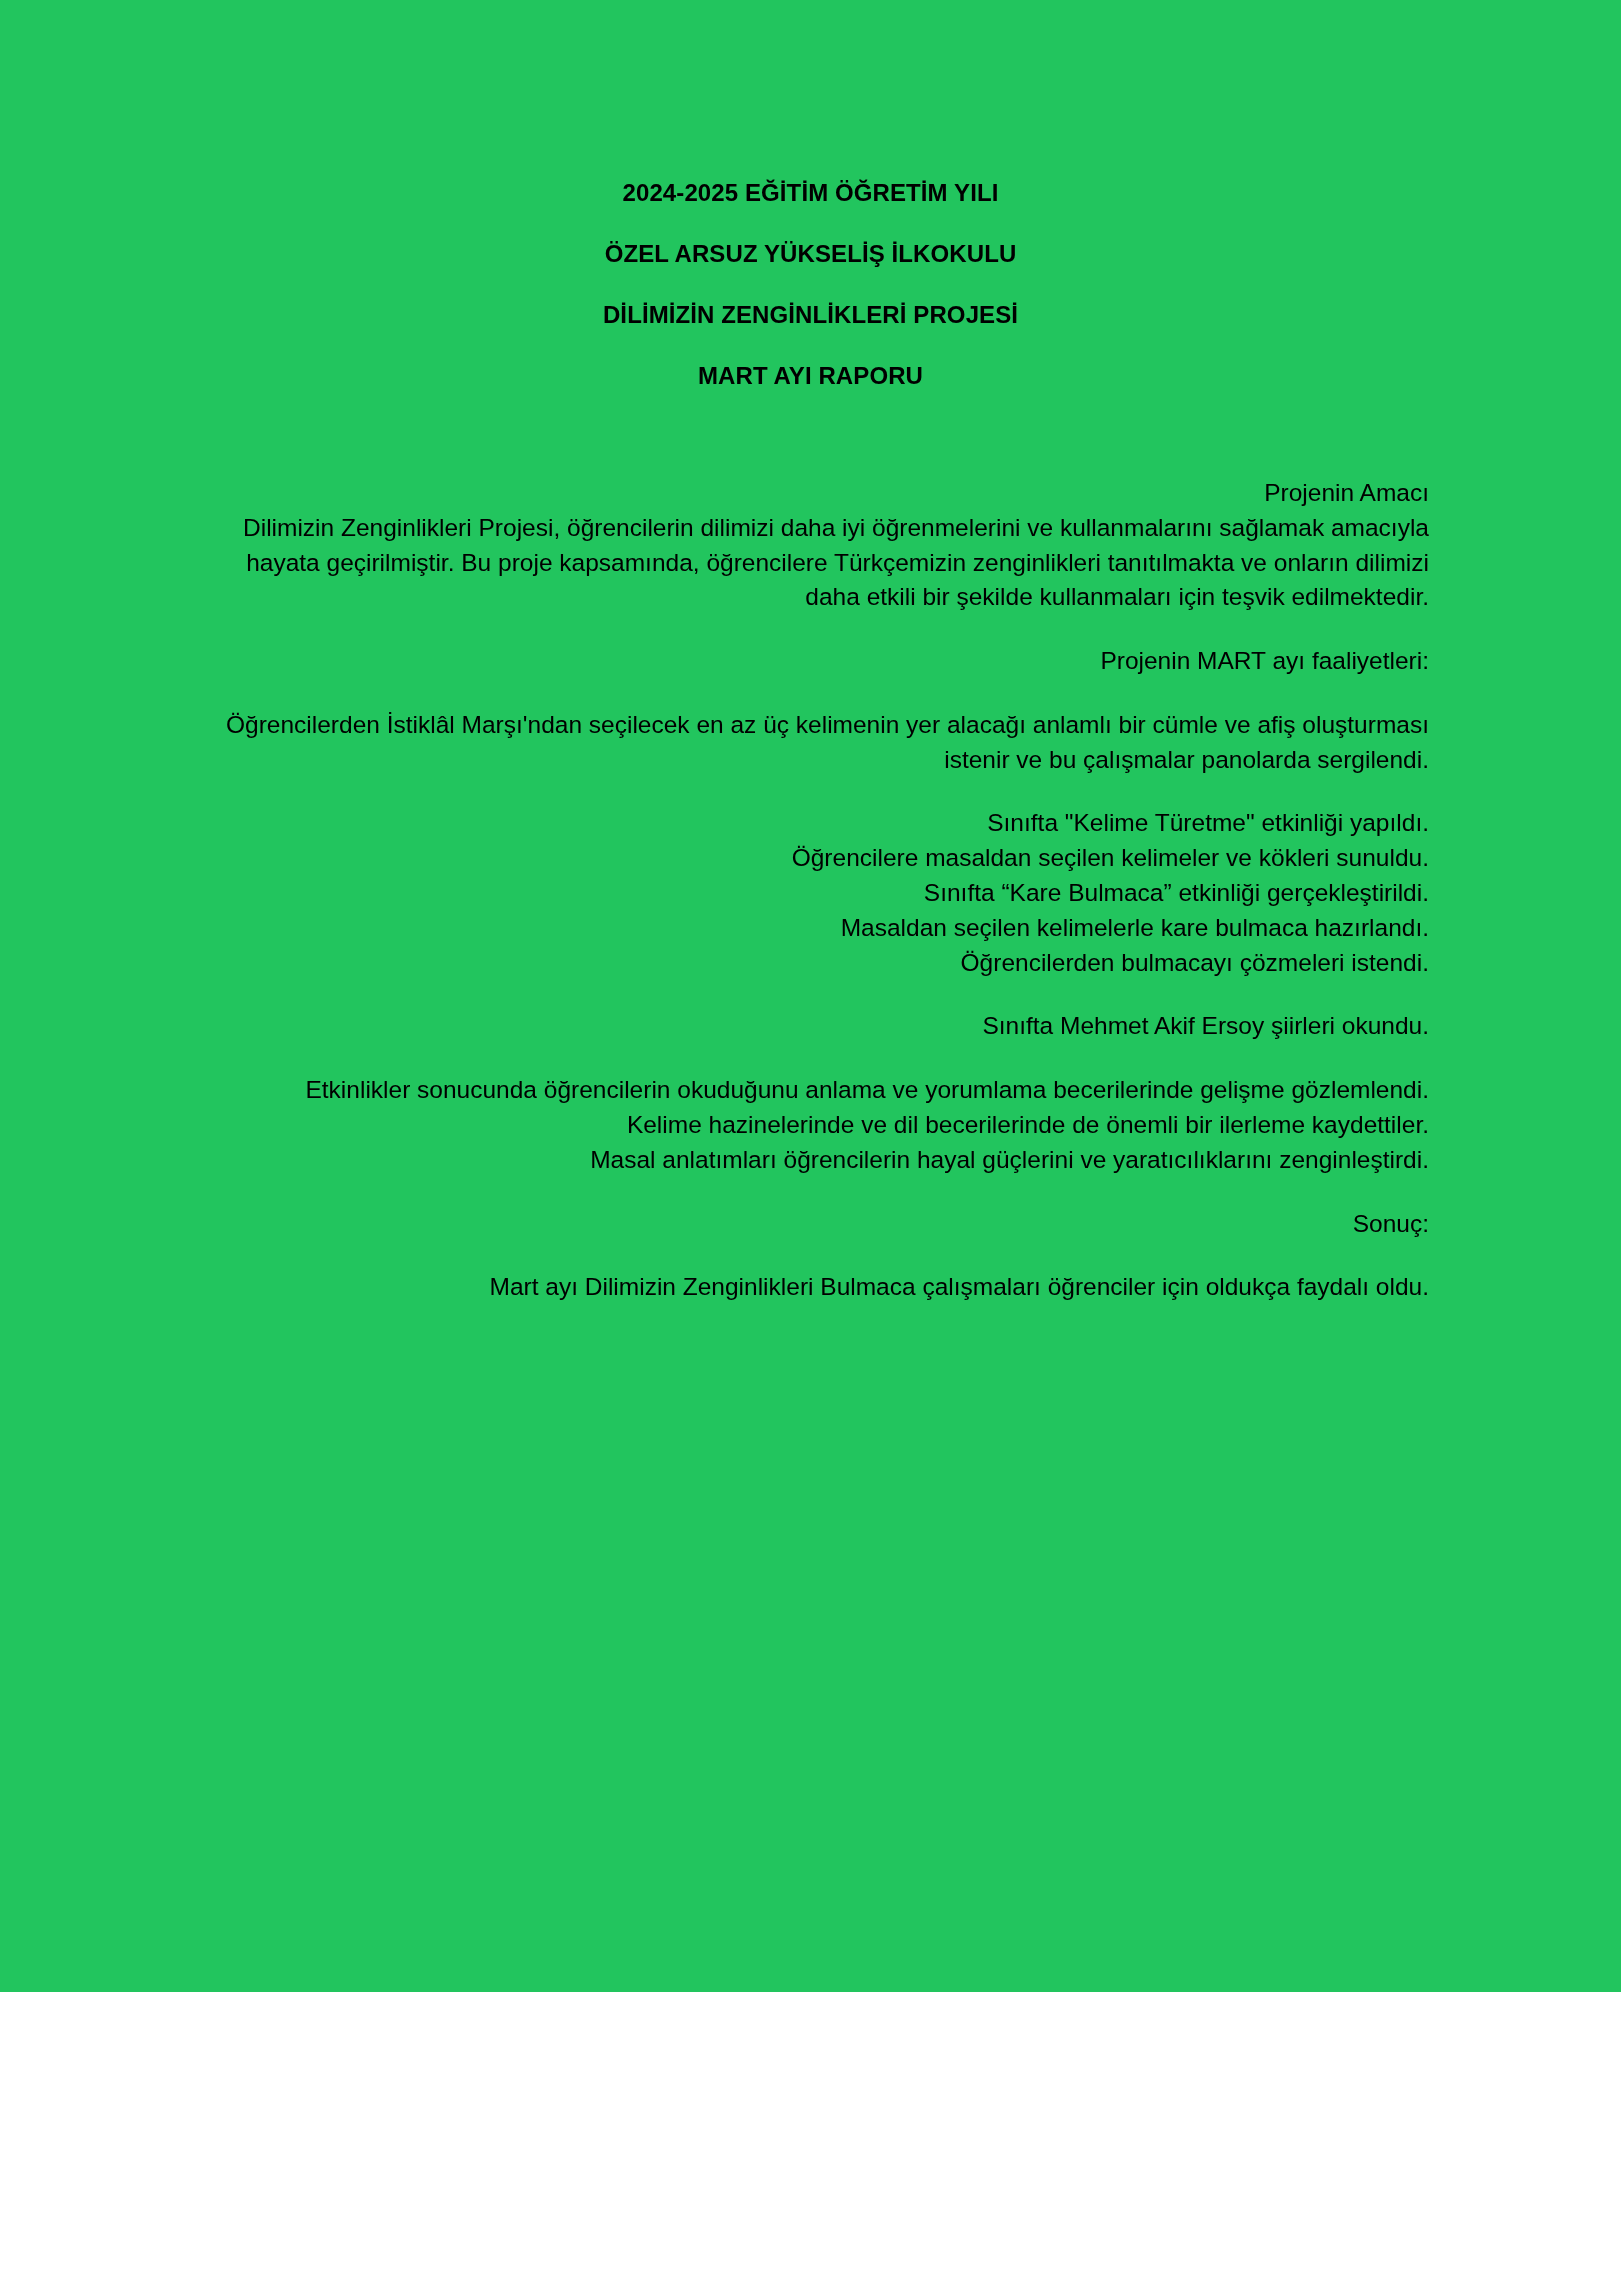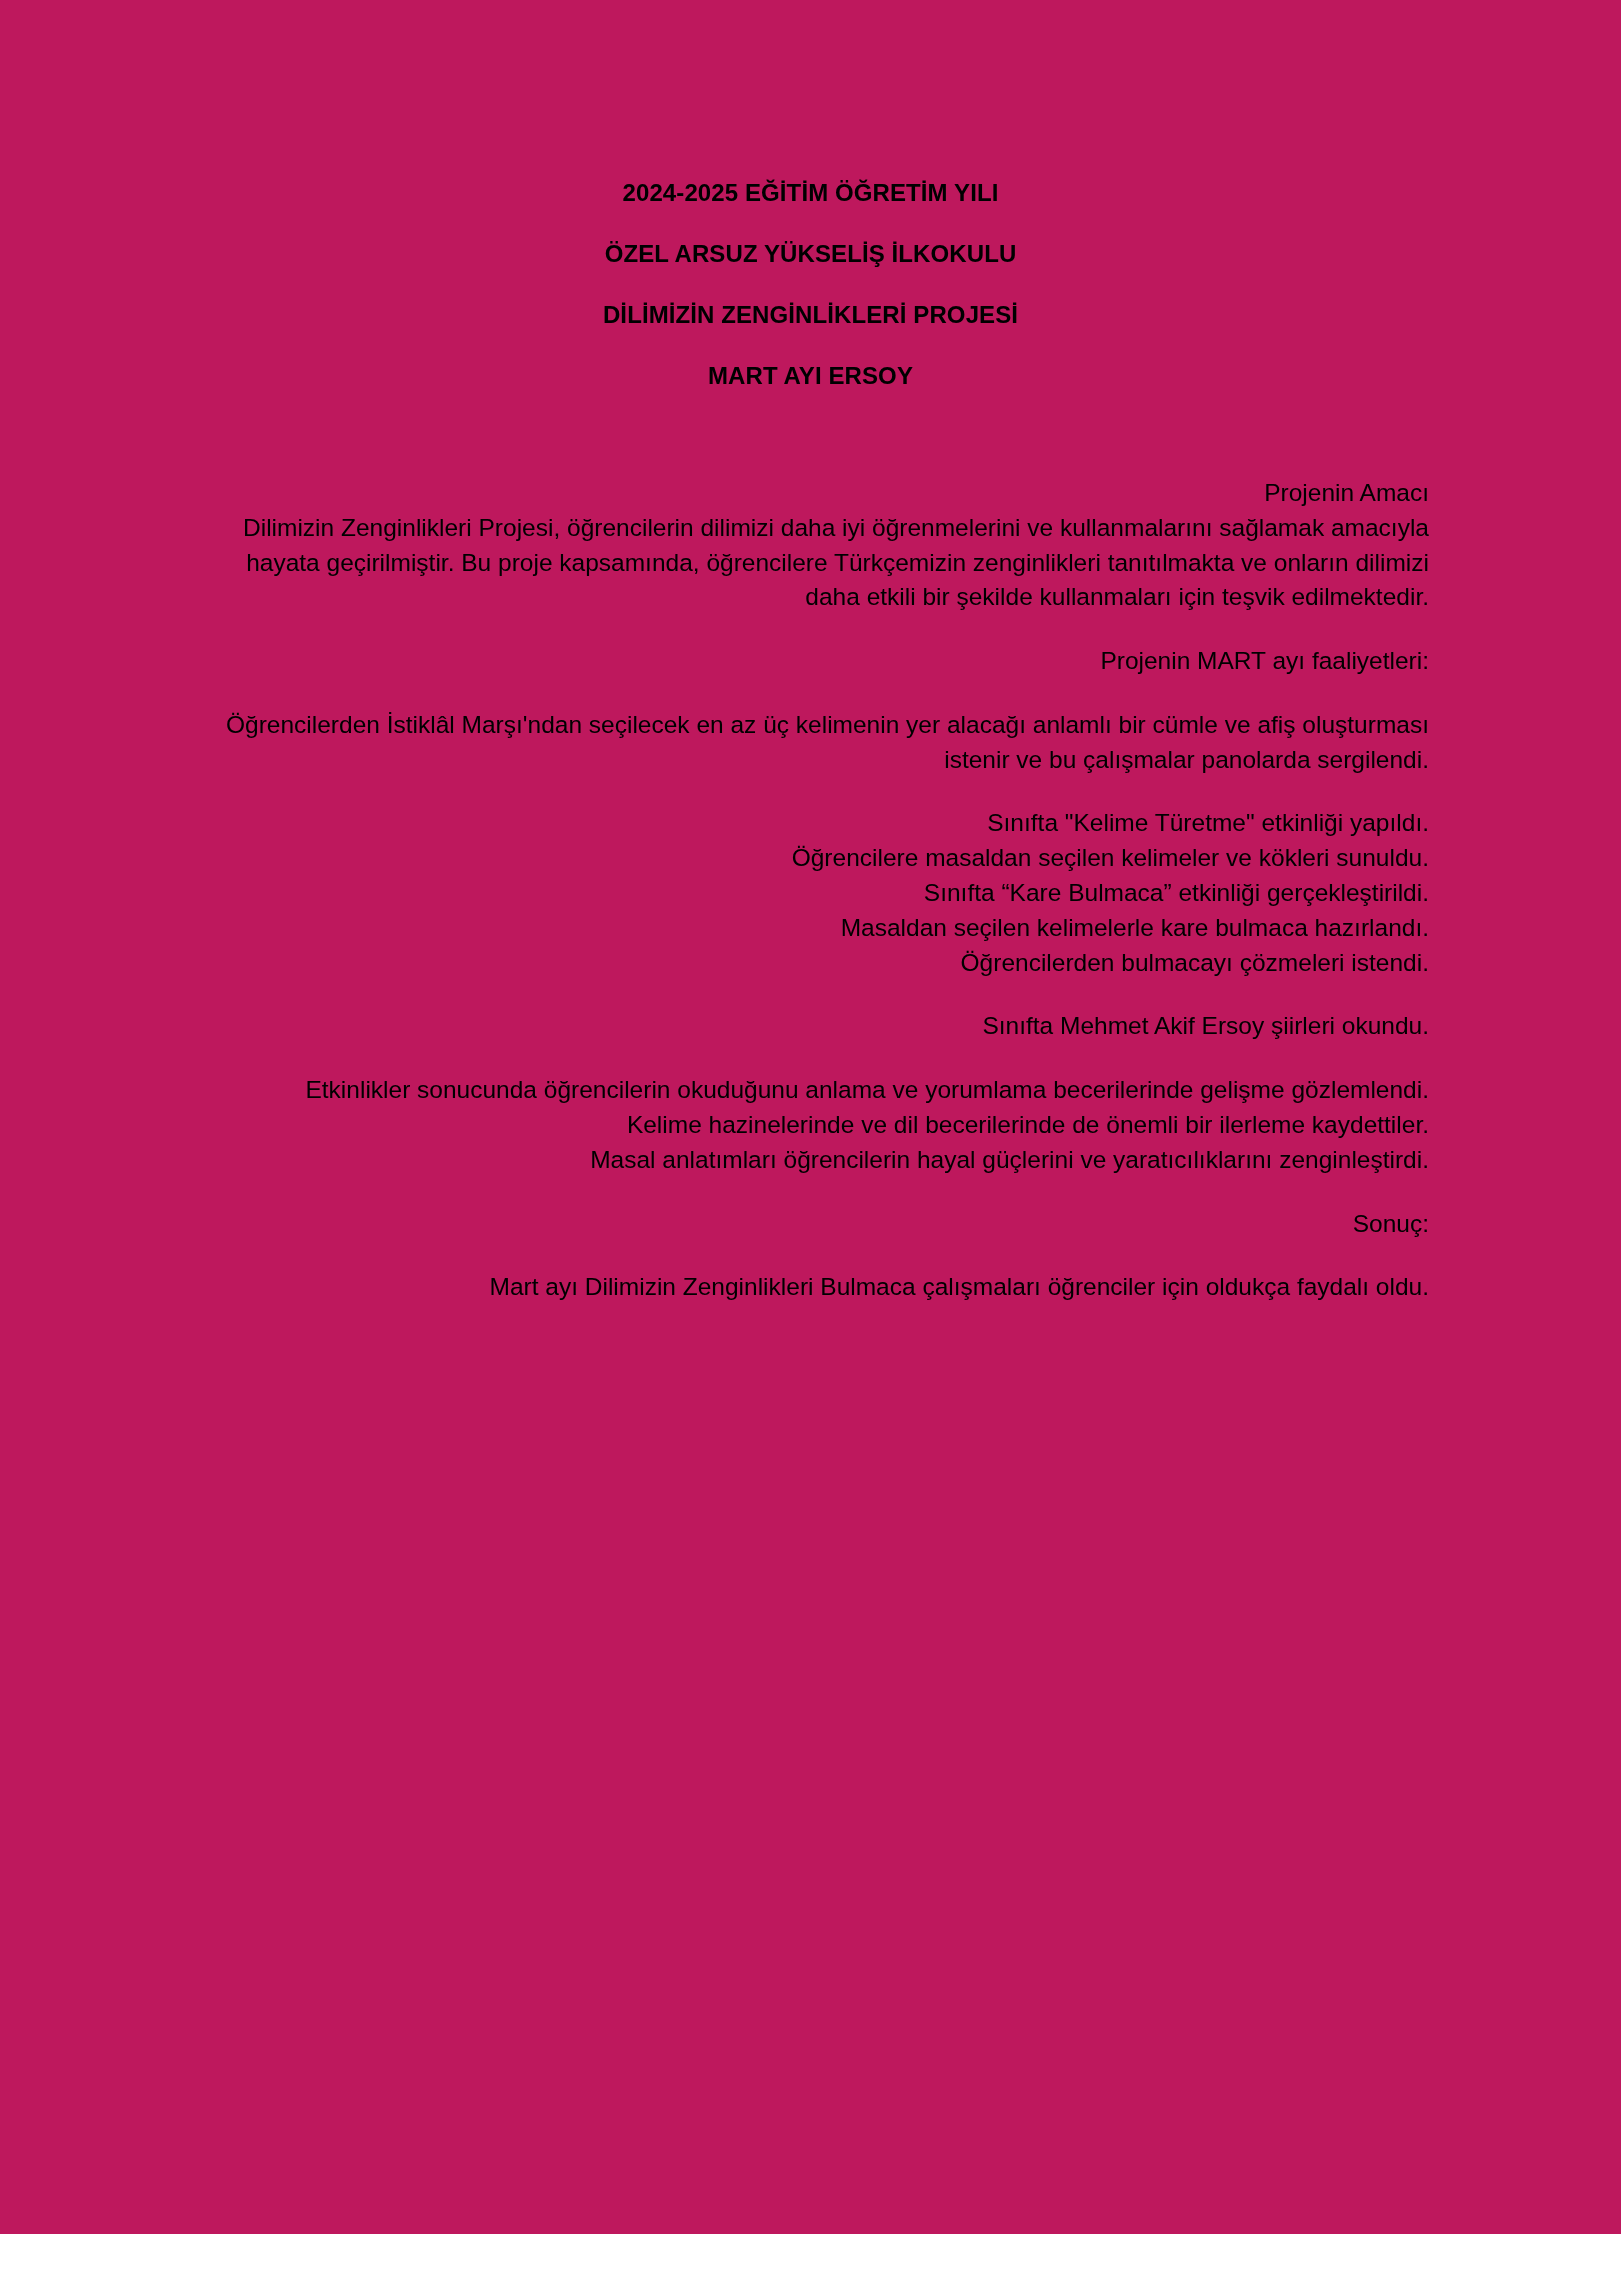--- a/index.html
+++ b/index.html
@@ -10,22 +10,22 @@
   body {
     width: 1621px;
     height: 2293px;
     font-family: "Liberation Sans", sans-serif;
     color: #000000;
     -webkit-font-smoothing: antialiased;
   }
   .page {
     position: relative;
     width: 1621px;
-    height: 2234px;
-    background: #be185d;
+    height: 1992px;
+    background: #22c55e;
     box-sizing: border-box;
     padding: 8px;
     overflow: hidden;
   }
   .content {
     position: absolute;
     left: 192px;
     top: 181px;
     width: 1237px;
   }
@@ -59,21 +59,21 @@
 </head>
 <body>
 
 <div class="page">
   <div class="content">
 
     <div class="heading-block">
       <div class="heading-line">2024-2025 EĞİTİM ÖĞRETİM YILI</div>
       <div class="heading-line">ÖZEL ARSUZ YÜKSELİŞ İLKOKULU</div>
       <div class="heading-line">DİLİMİZİN ZENGİNLİKLERİ PROJESİ</div>
-      <div class="heading-line">MART AYI ERSOY</div>
+      <div class="heading-line">MART AYI RAPORU</div>
     </div>
 
     <div class="body-block">
 
       <div class="para tight">Projenin Amacı</div>
       <div class="para">Dilimizin Zenginlikleri Projesi, öğrencilerin dilimizi daha iyi öğrenmelerini ve kullanmalarını sağlamak amacıyla hayata geçirilmiştir. Bu proje kapsamında, öğrencilere Türkçemizin zenginlikleri tanıtılmakta ve onların dilimizi daha etkili bir şekilde kullanmaları için teşvik edilmektedir.</div>
 
       <div class="para">Projenin MART ayı faaliyetleri:</div>
 
 

